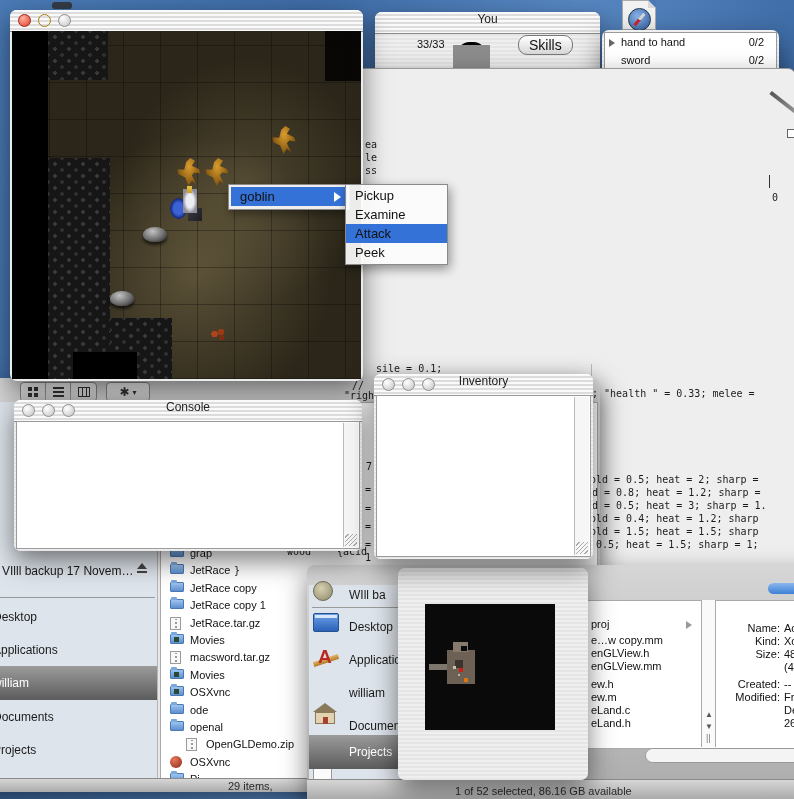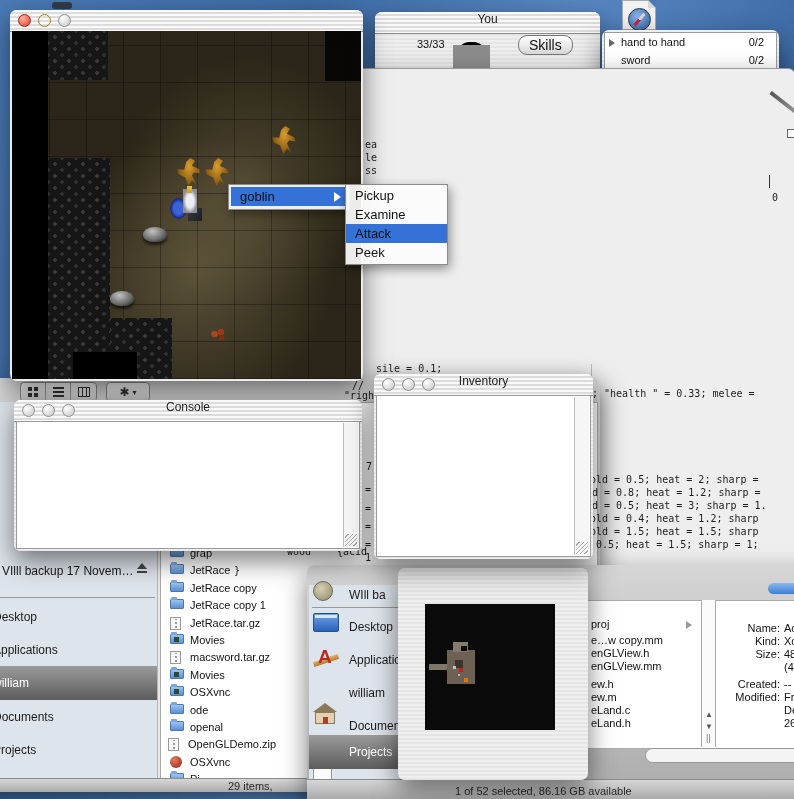--- a/index.html
+++ b/index.html
@@ -254,21 +254,21 @@
           <div class="fold"></div>
         </div>
         <div class="ftx">ode</div>
       </div>
       <div class="flrow" style="left:210px;top:341px;width:140px;">
         <div class="fic">
           <div class="fold"></div>
         </div>
         <div class="ftx">openal</div>
       </div>
-      <div class="flrow" style="left:208px;top:358.4px;width:140px;">
+      <div class="flrow" style="left:226px;top:358.4px;width:140px;">
         <div class="fic">
           <div class="fdoc"></div>
         </div>
         <div class="ftx">OpenGLDemo.zip</div>
       </div>
       <div class="flrow" style="left:210px;top:375.79999999999995px;width:140px;">
         <div class="fic">
           <div class="fapp"></div>
         </div>
         <div class="ftx">OSXvnc</div>

